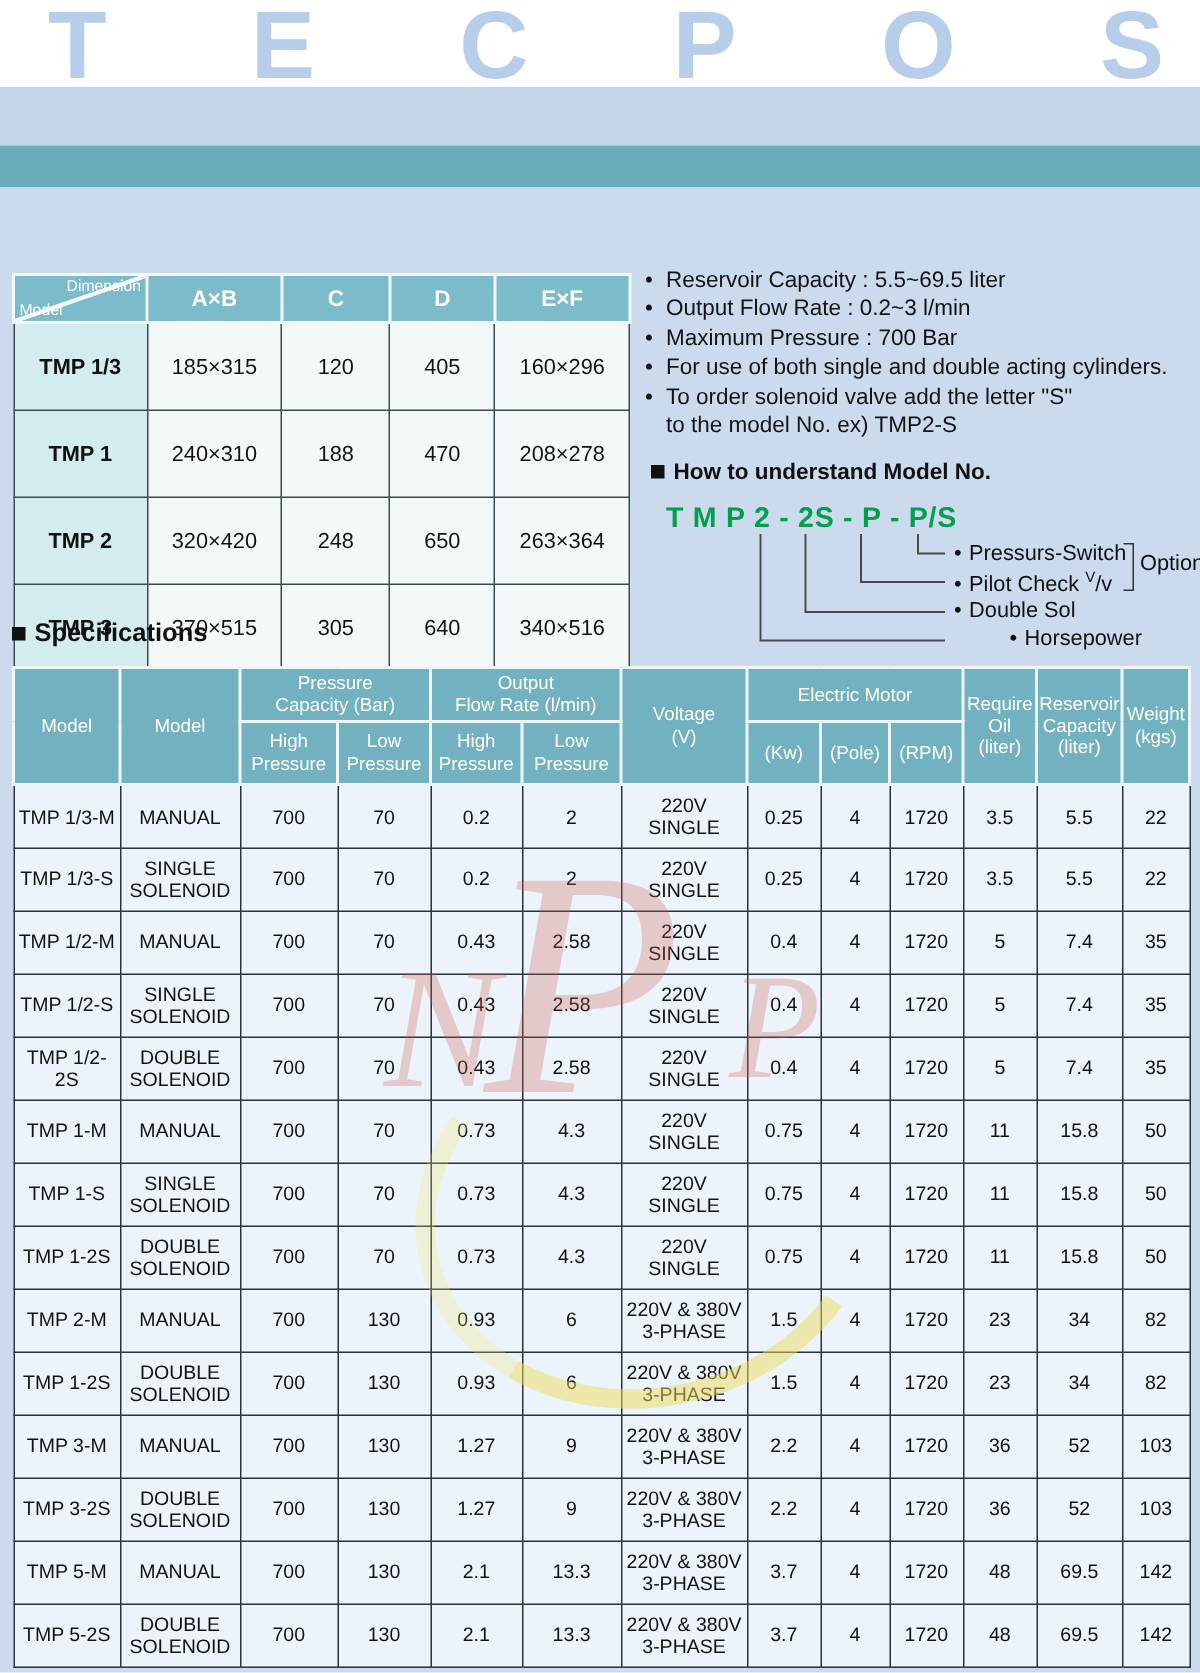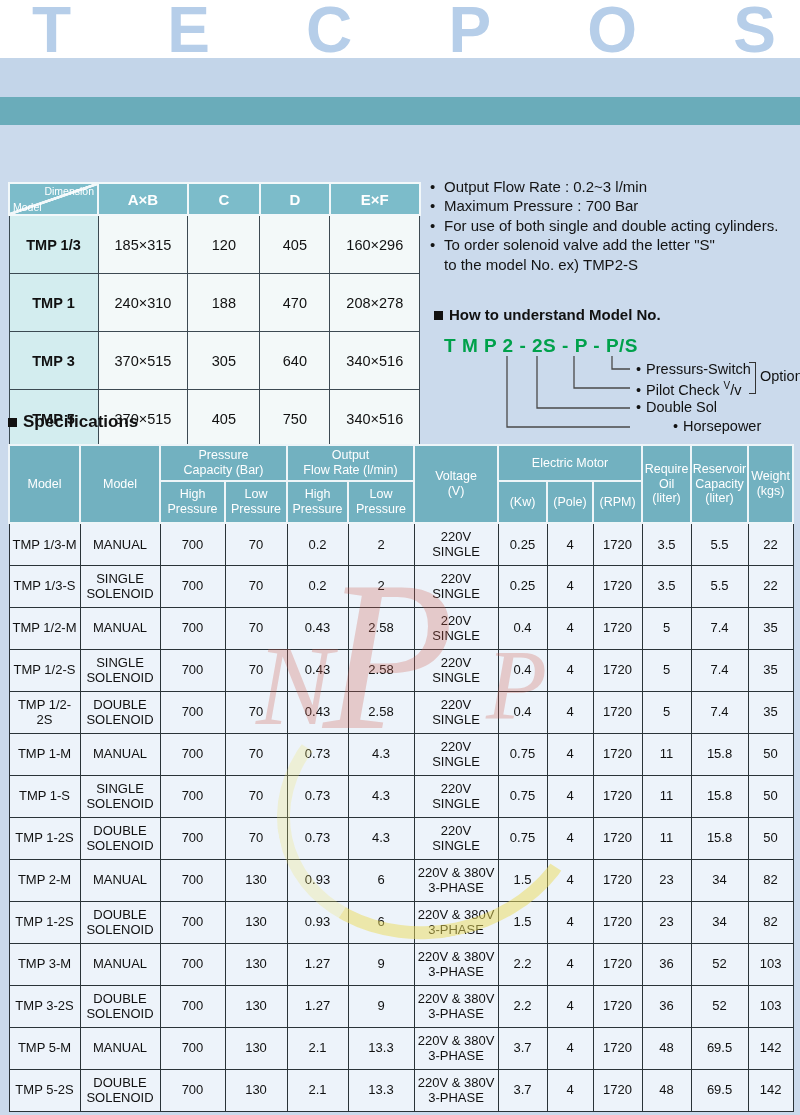--- a/index.html
+++ b/index.html
@@ -123,39 +123,47 @@
             <td class="dim-val">160×296</td>
           </tr>
           <tr>
             <td class="dim-model">TMP 1</td>
             <td class="dim-val">240×310</td>
             <td class="dim-val">188</td>
             <td class="dim-val">470</td>
             <td class="dim-val">208×278</td>
           </tr>
           <tr>
+            <td class="dim-model">TMP 2</td>
+            <td class="dim-val">320×420</td>
+            <td class="dim-val">248</td>
+            <td class="dim-val">650</td>
+            <td class="dim-val">263×364</td>
+          </tr>
+          <tr>
             <td class="dim-model">TMP 3</td>
             <td class="dim-val">370×515</td>
             <td class="dim-val">305</td>
             <td class="dim-val">640</td>
             <td class="dim-val">340×516</td>
           </tr>
           <tr>
             <td class="dim-model">TMP 5</td>
             <td class="dim-val">370×515</td>
             <td class="dim-val">405</td>
             <td class="dim-val">750</td>
             <td class="dim-val">340×516</td>
           </tr>
         </tbody>
     </table>
   </div>
 
   <div class="features">
     <ul>
+        <li><span class="bullet">•</span><span>Reservoir Capacity : 5.5~69.5 liter</span></li>
         <li><span class="bullet">•</span><span>Output Flow Rate : 0.2~3 l/min</span></li>
         <li><span class="bullet">•</span><span>Maximum Pressure : 700 Bar</span></li>
         <li><span class="bullet">•</span><span>For use of both single and double acting cylinders.</span></li>
         <li><span class="bullet">•</span><span>To order solenoid valve add the letter "S"</span><div class="feature-line2">to the model No.  ex) TMP2-S</div></li>
       </ul>
   </div>
 
   <div class="modelno-heading">
     <span class="sq"></span><span>How to understand Model No.</span>
   </div>

